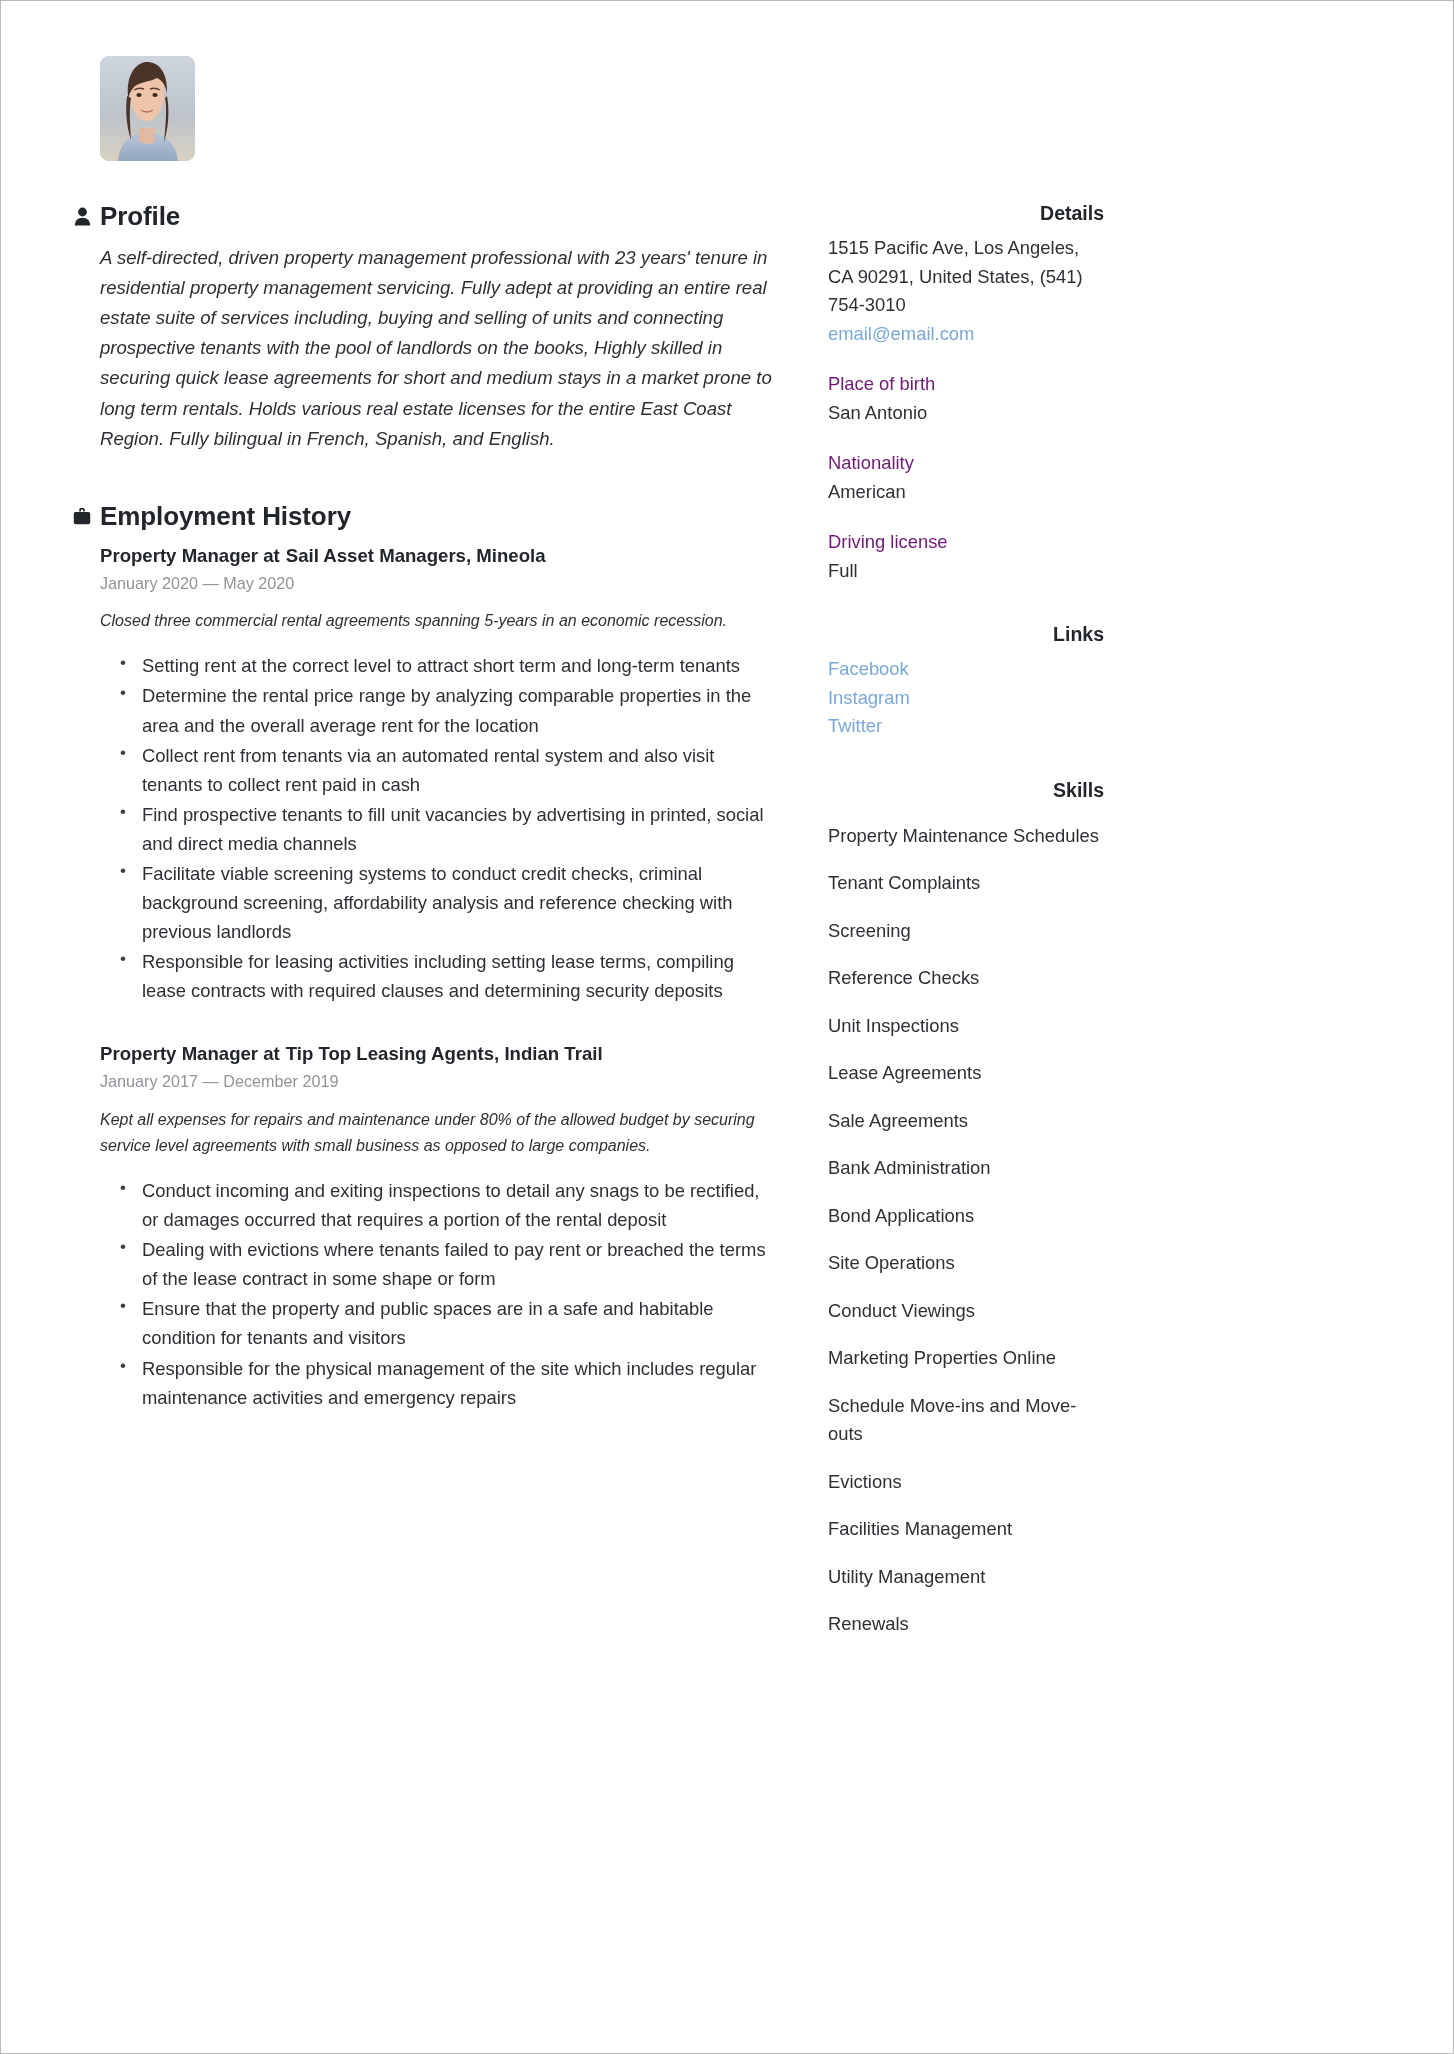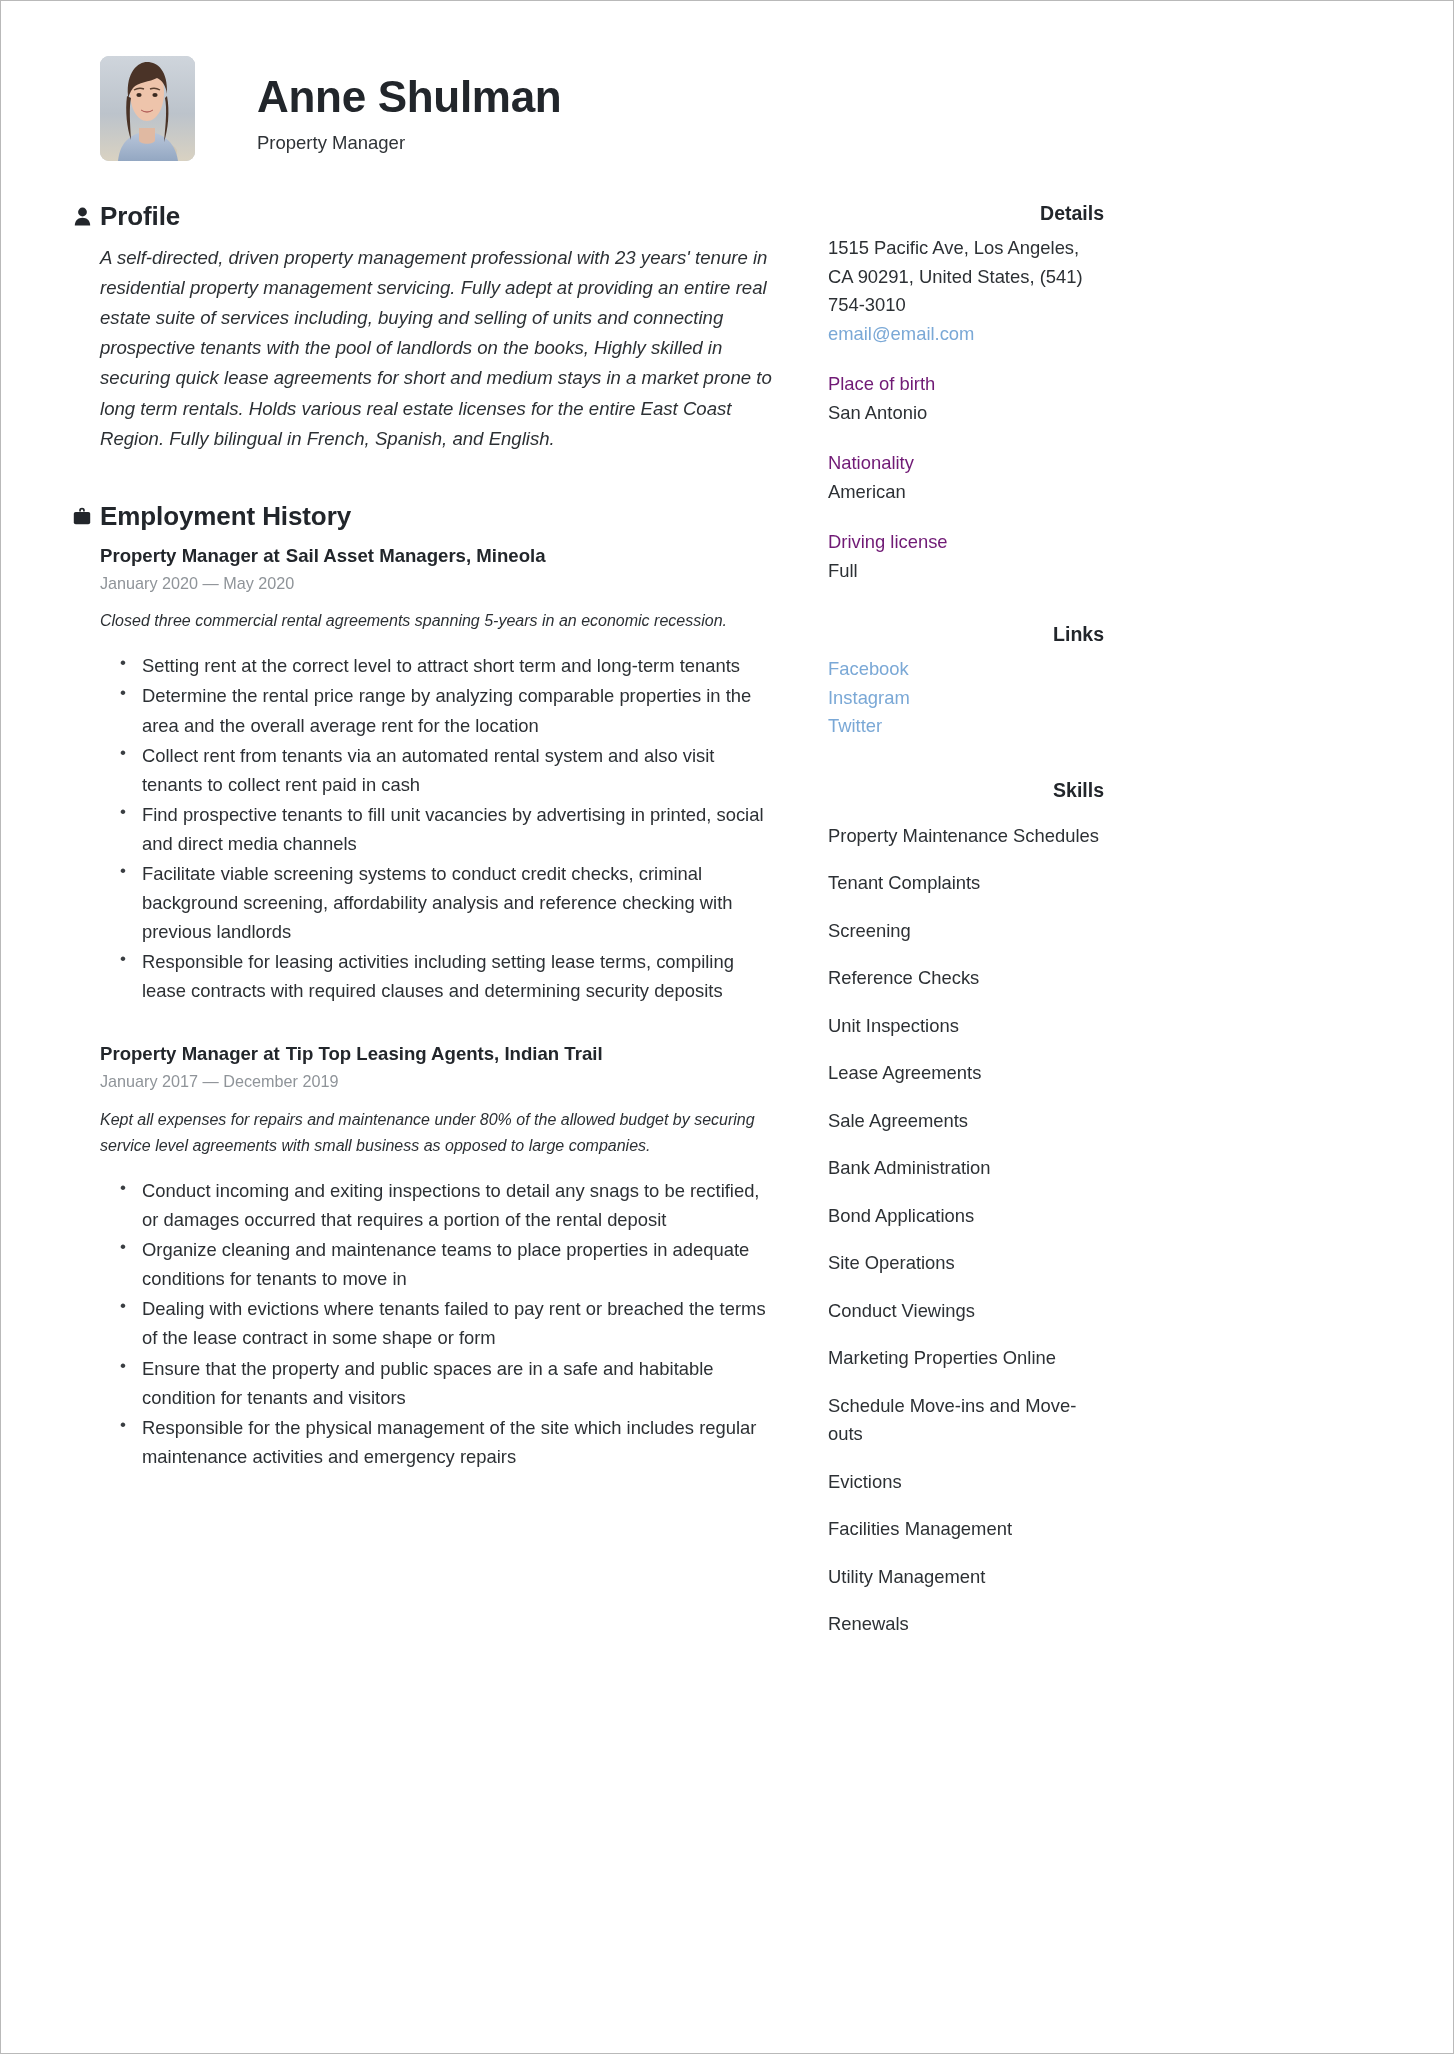--- a/index.html
+++ b/index.html
@@ -238,24 +238,20 @@
           <path d="M27 40 C25 55 27 72 31 84 C30 66 29 52 31 42 Z" fill="#4a3327"></path>
           <path d="M67 40 C70 55 68 74 64 86 C66 66 67 52 65 42 Z" fill="#4a3327"></path>
           <ellipse cx="39" cy="39" rx="2.6" ry="2.1" fill="#3a2a20"></ellipse>
           <ellipse cx="55" cy="39" rx="2.6" ry="2.1" fill="#3a2a20"></ellipse>
           <path d="M34 34 q5 -3 10 -1" stroke="#5a4030" stroke-width="1.4" fill="none"></path>
           <path d="M50 33 q5 -2 10 1" stroke="#5a4030" stroke-width="1.4" fill="none"></path>
           <path d="M41 54 q6 5 12 0 q-6 3 -12 0 Z" fill="#c4736a"></path>
           <path d="M41 54 q6 4 12 0" stroke="#b2605a" stroke-width="1" fill="none"></path>
         </svg>
       </div>
-      <div class="name-block">
-        <h1 class="name">Anne Shulman</h1>
-        <div class="job-title">Property Manager</div>
-      </div>
     </div>
 
     <div class="columns">
 
       <div class="left-col">
 
         <div class="profile-section">
           <div class="section-head">
             <span class="section-icon">
               <svg width="17" height="19" viewBox="0 0 17 19" aria-hidden="true">
@@ -296,21 +292,20 @@
           </div>
 
           <div class="job">
             <div class="job-heading">
               <span>Property Manager at</span><span class="sep"></span><span>Tip Top Leasing Agents, Indian Trail</span>
             </div>
             <div class="job-dates">January 2017 — December 2019</div>
             <div class="job-summary">Kept all expenses for repairs and maintenance under 80% of the allowed budget by securing service level agreements with small business as opposed to large companies.</div>
             <ul class="bullets">
               <li>Conduct incoming and exiting inspections to detail any snags to be rectified, or damages occurred that requires a portion of the rental deposit</li>
-              <li>Organize cleaning and maintenance teams to place properties in adequate conditions for tenants to move in</li>
               <li>Dealing with evictions where tenants failed to pay rent or breached the terms of the lease contract in some shape or form</li>
               <li>Ensure that the property and public spaces are in a safe and habitable condition for tenants and visitors</li>
               <li>Responsible for the physical management of the site which includes regular maintenance activities and emergency repairs</li>
             </ul>
           </div>
         </div>
       </div>
 
       <div class="right-col">
 

